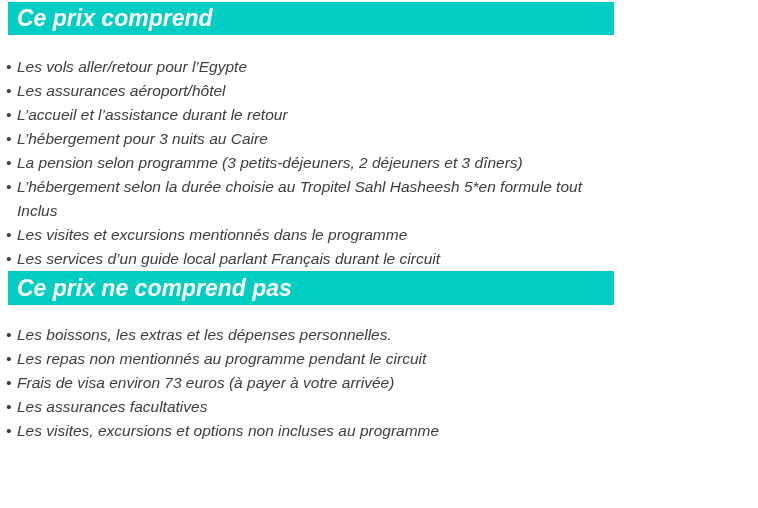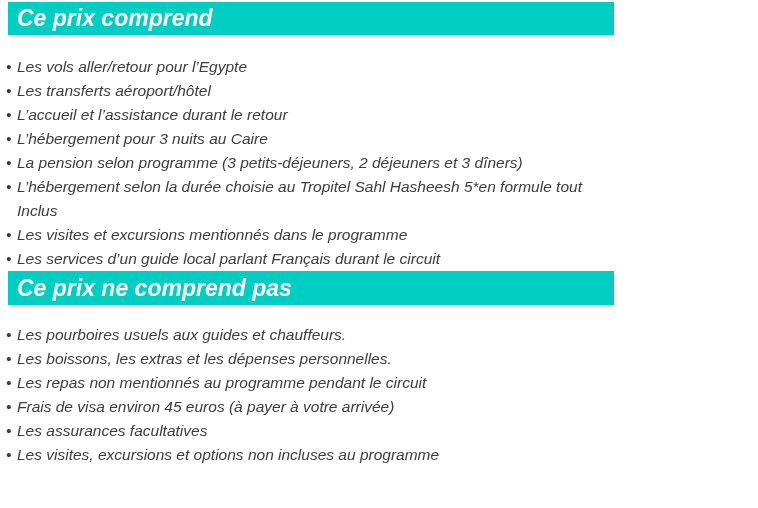--- a/index.html
+++ b/index.html
@@ -64,35 +64,34 @@
 <body>
 
 <div class="page">
 
   <div class="section-header header-included">
     <span class="title">Ce prix comprend</span>
   </div>
 
   <ul class="price-list">
     <li>Les vols aller/retour pour l’Egypte</li>
-    <li>Les transferts aéroport/hôtel</li>
+    <li>Les assurances aéroport/hôtel</li>
     <li>L’accueil et l’assistance durant le retour</li>
     <li>L’hébergement pour 3 nuits au Caire</li>
     <li>La pension selon programme (3 petits-déjeuners, 2 déjeuners et 3 dîners)</li>
     <li>L’hébergement selon la durée choisie au Tropitel Sahl Hasheesh 5*en formule tout Inclus</li>
     <li>Les visites et excursions mentionnés dans le programme</li>
     <li>Les services d’un guide local parlant Français durant le circuit</li>
   </ul>
 
   <div class="section-header header-excluded">
     <span class="title">Ce prix ne comprend pas</span>
   </div>
 
   <ul class="price-list">
-    <li>Les pourboires usuels aux guides et chauffeurs.</li>
     <li>Les boissons, les extras et les dépenses personnelles.</li>
     <li>Les repas non mentionnés au programme pendant le circuit</li>
-    <li>Frais de visa environ 45 euros (à payer à votre arrivée)</li>
+    <li>Frais de visa environ 73 euros (à payer à votre arrivée)</li>
     <li>Les assurances facultatives</li>
     <li>Les visites, excursions et options non incluses au programme</li>
   </ul>
 
 </div>
 
 </body></html>

